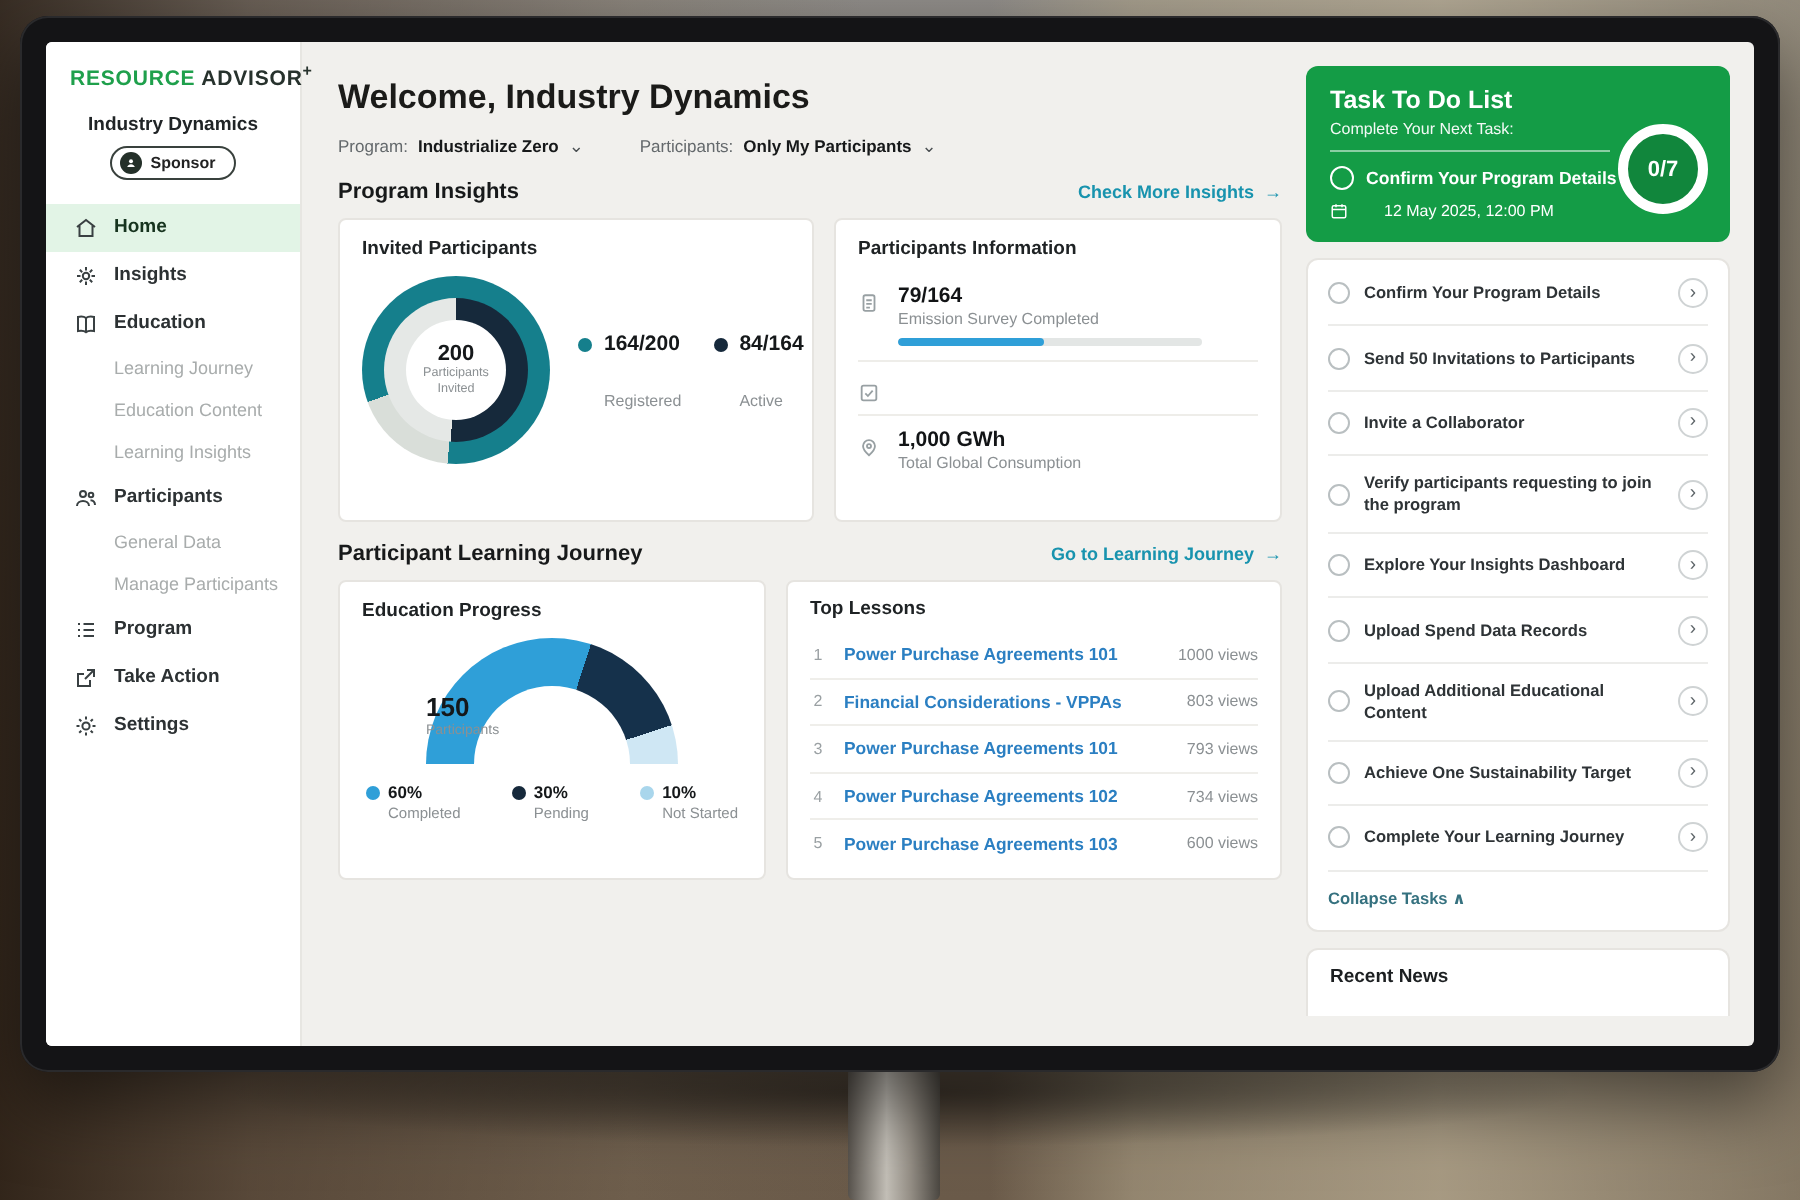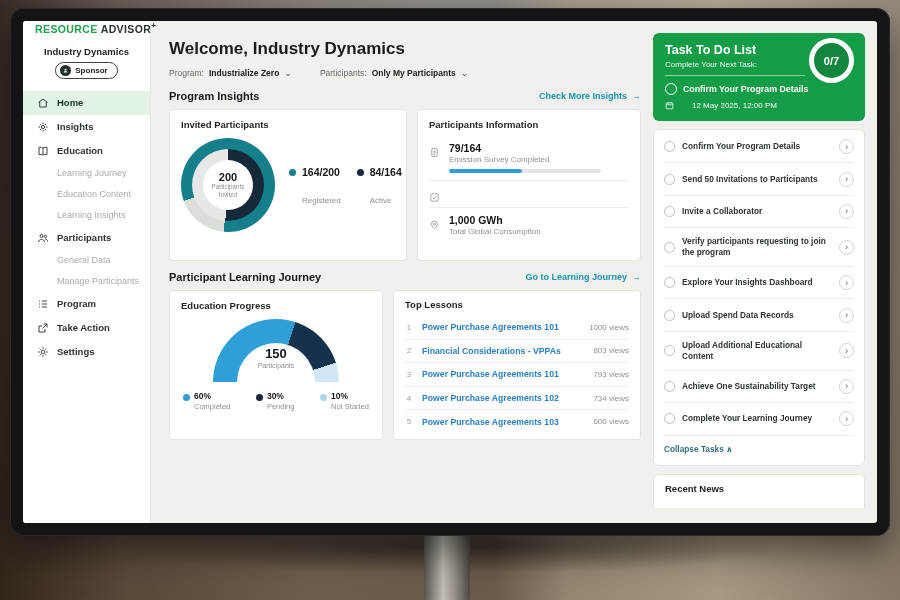--- a/index.html
+++ b/index.html
@@ -9,21 +9,21 @@
       linear-gradient(90deg, rgba(40,28,18,.85) 0%, rgba(74,58,44,.55) 14%, rgba(122,106,85,.25) 35%, rgba(0,0,0,0) 48%, rgba(0,0,0,0) 55%, rgba(181,169,142,.55) 63%, rgba(190,178,152,.72) 80%, rgba(150,139,117,.6) 100%),
       linear-gradient(180deg,#8f8c88 0%,#85807a 10%,#7a6f62 45%,#6a5a49 100%);}
   .stand-shadow{position:absolute;left:110px;top:528px;width:680px;height:46px;background:radial-gradient(ellipse at 50% 40%,rgba(0,0,0,.45),rgba(0,0,0,0) 70%)}
   .stand-neck{position:absolute;left:424px;top:532px;width:46px;height:68px;border-radius:3px;
     background:linear-gradient(90deg,#57524c,#c2beb6 42%,#948e85 68%,#4b4741)}
   .monitor{position:absolute;left:10px;top:8px;width:880px;height:528px;background:#141416;border-radius:14px;padding:13px;box-sizing:border-box;
     box-shadow:0 16px 36px rgba(0,0,0,.5), inset 0 0 0 1px #2a2a2c}
   .screen{width:100%;height:100%;background:#f1f0ed;border-radius:3px;overflow:hidden;display:flex}
 
   
-  .sidebar{width:128px;flex:none;background:#fff;border-right:1px solid #e7e6e2;box-sizing:border-box}
+  .sidebar{width:128px;flex:none;background:#fff;border-right:1px solid #e7e6e2;padding-top:10px;box-sizing:border-box}
   .logo{padding:0 12px;font-size:10.5px;font-weight:bold;letter-spacing:.4px;white-space:nowrap}
   .logo-g{color:#1fa04c}.logo-d{color:#27322d}.logo-p{color:#27322d;font-size:8px;vertical-align:super}
   .org{margin-top:11px;text-align:center;font-size:9.5px;font-weight:bold;color:#202426}
   .badge{margin:5px auto 0;width:fit-content;display:flex;align-items:center;gap:4px;border:1px solid #39413d;border-radius:10px;padding:2px 9px 2px 4px;font-size:8px;font-weight:bold;color:#222;cursor:pointer}
   .badge-ic{width:11px;height:11px;border-radius:50%;background:#243029;display:flex;align-items:center;justify-content:center}
   .badge-ic svg{width:7px;height:7px}
   nav{margin-top:12px}
   .nav-item{height:24px;display:flex;align-items:center;gap:8px;padding-left:14px;font-size:9.5px;font-weight:600;color:#2c3133;cursor:pointer}
   .nav-item.active{background:#e2f4e6;color:#17341f}
   .nav-item .nic{width:12px;height:12px;flex:none;display:flex;color:#394042}
@@ -69,46 +69,46 @@
   .iv{font-size:10.5px;font-weight:bold;color:#121416}
   .il{font-size:8px;color:#8b9093;margin-top:1px}
   .bar{width:152px;height:4px;background:#e3e6e5;border-radius:2px;margin-top:5px;overflow:hidden}
   .bar i{display:block;height:100%;border-radius:2px;background:#2f9fd8}
 
   .card-edu{width:214px;height:150px;flex:none}
   .gauge-wrap{position:relative;width:126px;height:63px;margin:8px auto 0;overflow:hidden}
   .gauge{width:126px;height:126px;border-radius:50%;
     background:conic-gradient(from 270deg,#2f9fd8 0 var(--a,108deg),#15314b var(--a,108deg) var(--b,162deg),#cfe7f4 var(--b,162deg) 180deg,transparent 180deg 360deg)}
   .gauge-hole{position:absolute;left:24px;top:24px;width:78px;height:78px;border-radius:50%;background:#fff}
-  .gauge-text{position:absolute;left:0;right:0;top:27px;text-align:center}
+  .gauge-text{position:absolute;left:0;right:0;top:27px;text-align:left}
   .gv{font-size:13px;font-weight:bold;color:#15181a}
   .gl{font-size:7px;color:#8b9093;margin-top:1px}
   .glegend{display:flex;justify-content:space-between;margin-top:9px;padding:0 2px}
-  .gleg-item .top{display:flex;align-items:flex-end;gap:4px;font-size:8.5px;font-weight:bold;color:#15181a}
+  .gleg-item .top{display:flex;align-items:center;gap:4px;font-size:8.5px;font-weight:bold;color:#15181a}
   .gleg-item .top .dot{margin-top:0}
   .gleg-item .bot{font-size:7.5px;color:#8b9093;margin:1px 0 0 11px}
 
   .card-lessons{flex:1;height:150px;padding-top:8px}
   .lesson-row{display:flex;align-items:center;gap:9px;height:22.6px;border-bottom:1px solid #efeeea}
   .lesson-row:last-child{border-bottom:none}
   .lr-rank{width:8px;font-size:8px;color:#9aa0a3;text-align:center;flex:none}
   .lr-title{flex:1;font-size:8.7px;font-weight:600;color:#2b7fc2;white-space:nowrap;overflow:hidden;text-overflow:ellipsis;cursor:pointer}
   .lr-views{font-size:8px;color:#8b9093;flex:none}
 
   
   .todo-col{width:224px;flex:none;padding:12px 12px 0 0;box-sizing:border-box;display:flex;flex-direction:column}
   .todo-head{position:relative;background:#149c46;border-radius:6px;padding:10px 12px 11px;color:#fff}
   .todo-title{font-size:12.5px;font-weight:bold}
   .todo-sub{font-size:8px;margin-top:3px;opacity:.95}
   .todo-div{border-top:1px solid rgba(255,255,255,.5);margin-top:6px;width:140px}
   .todo-next{display:flex;align-items:center;gap:6px;margin-top:7px;font-size:8.8px;font-weight:bold;width:150px}
   .t-circle{width:10px;height:10px;border:1.5px solid #fff;border-radius:50%;flex:none}
   .todo-date{display:flex;align-items:center;gap:18px;margin-top:6px;font-size:8px}
   .todo-date svg{width:9px;height:9px}
-  .prog{position:absolute;right:11px;top:5px;width:45px;height:45px;border:5px solid #fff;border-radius:50%;background:rgba(0,0,0,.14);display:flex;align-items:center;justify-content:center;font-size:11px;font-weight:bold;box-sizing:border-box}
+  .prog{position:absolute;right:11px;top:29px;width:45px;height:45px;border:5px solid #fff;border-radius:50%;background:rgba(0,0,0,.14);display:flex;align-items:center;justify-content:center;font-size:11px;font-weight:bold;box-sizing:border-box}
   .todo-list{background:#fff;border:1px solid #e6e4e0;border-radius:6px;margin-top:8px;padding:1px 10px 2px}
   .task-row{display:flex;align-items:center;gap:7px;padding:8.2px 0;border-bottom:1px solid #ececea;cursor:pointer}
   .tk-circle{width:11px;height:11px;border:1.3px solid #b9bfc1;border-radius:50%;flex:none;box-sizing:border-box}
   .tk-label{flex:1;font-size:8.3px;font-weight:600;color:#2e3336;line-height:1.3}
   .tk-chev{width:15px;height:15px;border:1px solid #cfd3d4;border-radius:50%;flex:none;display:flex;align-items:center;justify-content:center;font-size:9.5px;color:#5b6266;box-sizing:border-box;padding-bottom:1px}
   .collapse-row{text-align:left;padding:8px 0 9px;font-size:8.3px;font-weight:bold;color:#35717f;cursor:pointer}
   .recent-news{background:#fff;border:1px solid #e6e4e0;border-bottom:none;border-radius:6px 6px 0 0;margin-top:8px;padding:8px 11px 14px;font-size:9.5px;font-weight:bold;color:#1c1f21}
 </style>
 </head>
 <body>

